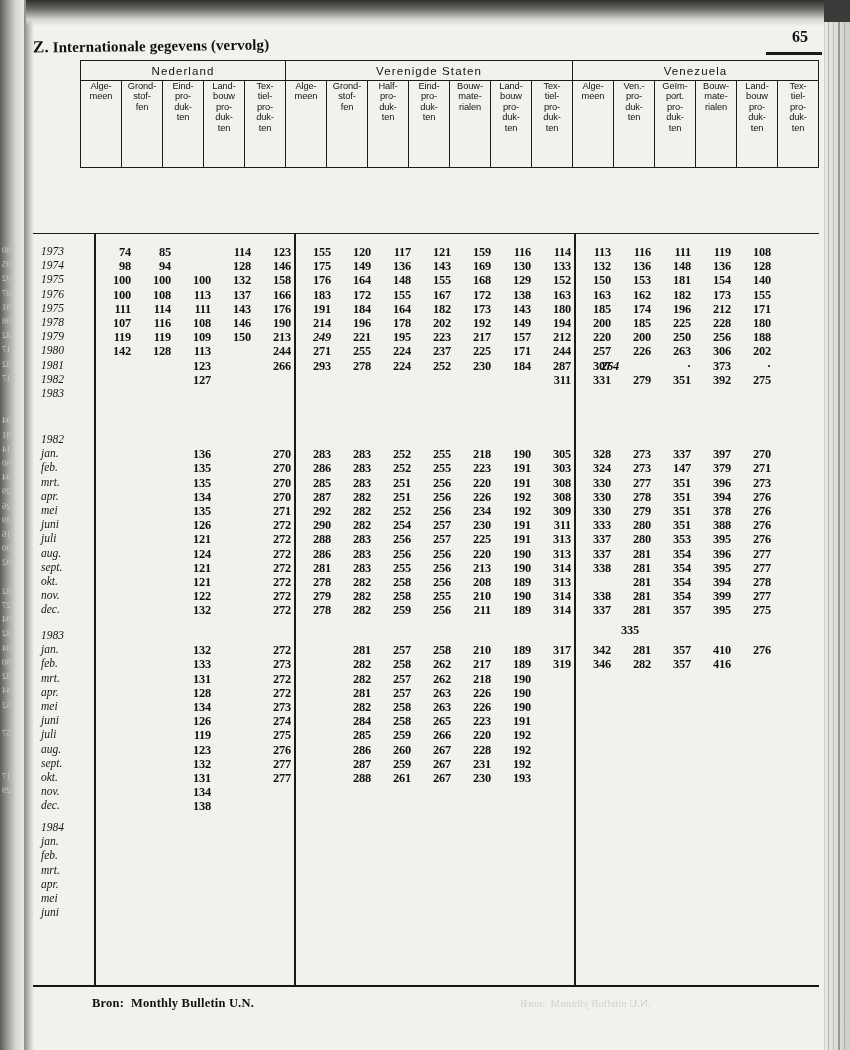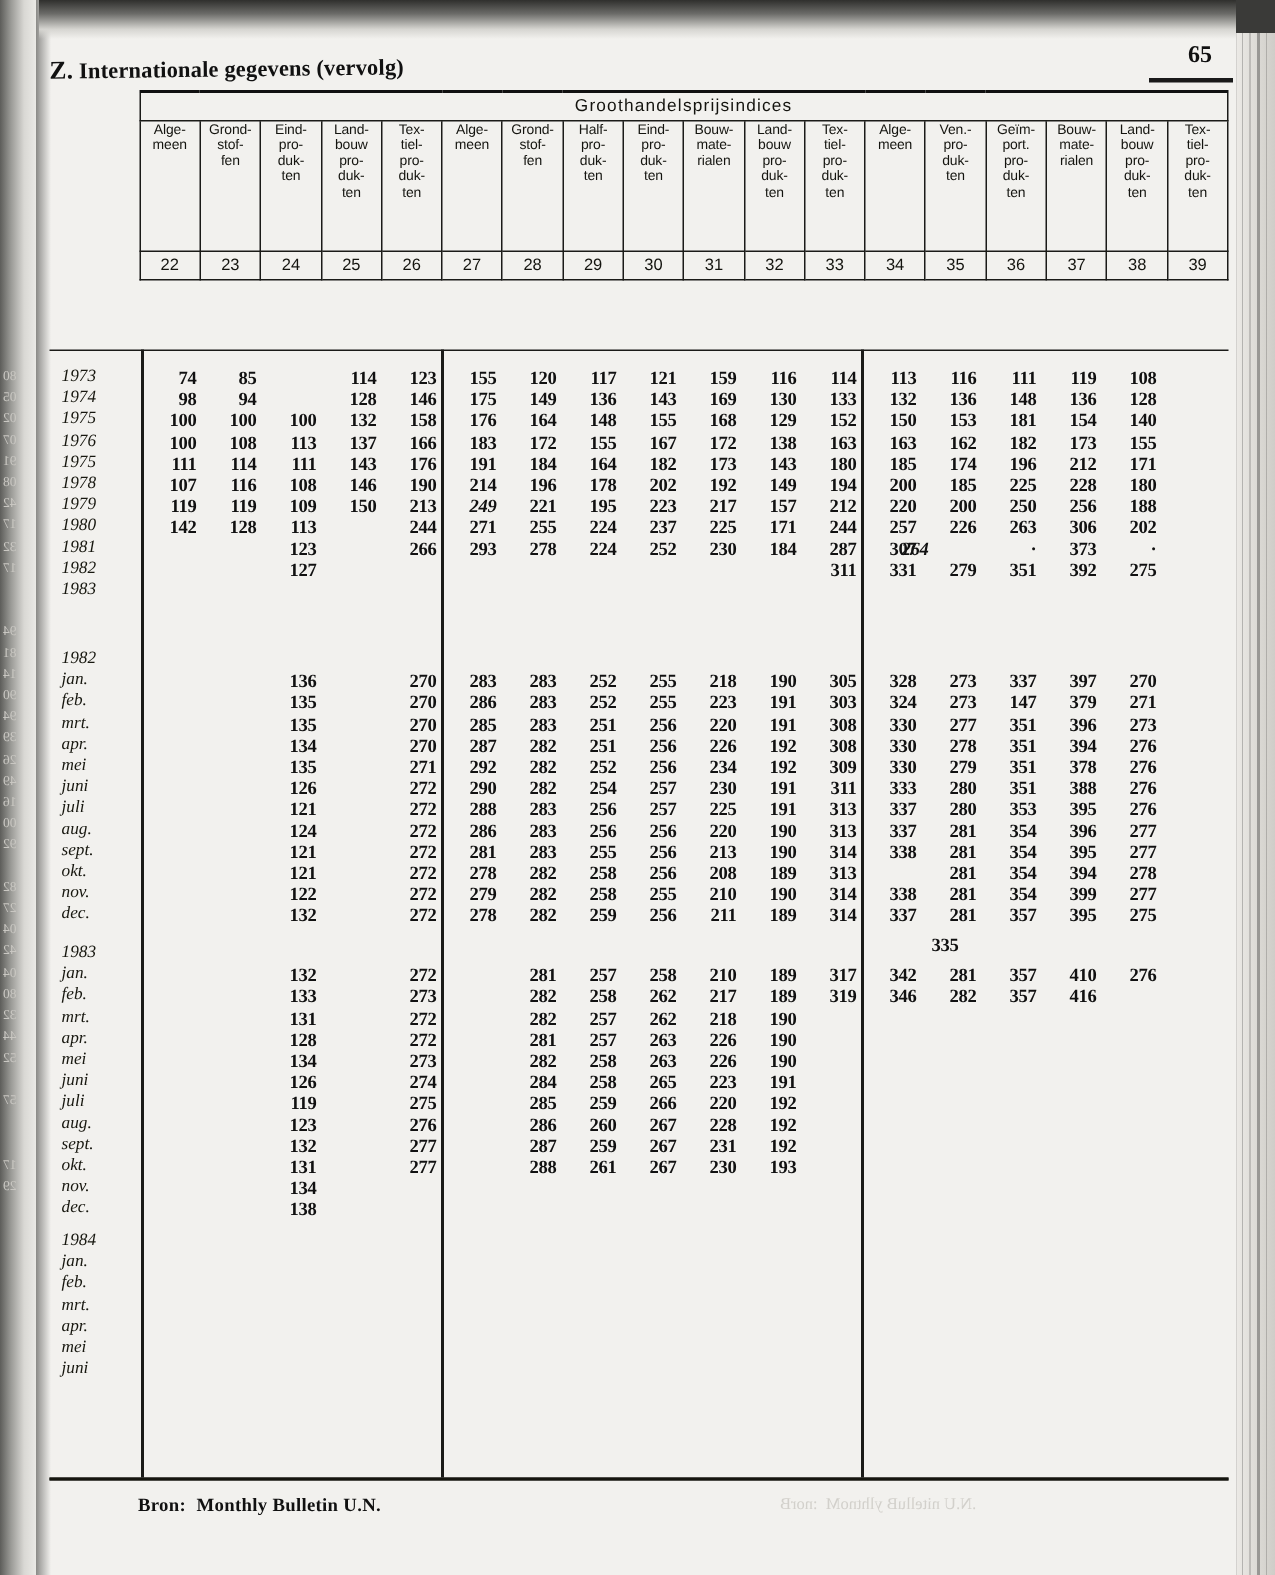--- a/index.html
+++ b/index.html
@@ -203,22 +203,24 @@
 29</div>
   <div class="bleed-foot">.N.U nitelluB ylhtnoM&nbsp;&nbsp;:norB</div>
 
   <div id="title"><span class="ltr">Z.</span> <span>Internationale gegevens (vervolg)</span></div>
   <div id="pageno">65</div>
   <div id="pageno-rule"></div>
 
   <table id="tbl">
     <tbody>
       <tr>
-        <td class="blank" style="width:62px;"></td>
-        <td class="hgroup" colspan="18">Groothandelsprijsindices</td>
+        <td class="blank"></td>
+        <td class="hcountry" colspan="5">Nederland</td>
+        <td class="hcountry thick-l" colspan="7">Verenigde Staten</td>
+        <td class="hcountry thick-l" colspan="6">Venezuela</td>
       </tr>
       <tr id="hdr-labels">
         <td class="blank"></td>
 
       <td class="hcol" style="width: 40px; white-space: pre-line;">Alge-
 meen</td>
           <td class="hcol" style="width: 40px; white-space: pre-line;">Grond-
 stof-
 fen</td>
           <td class="hcol" style="width: 40px; white-space: pre-line;">Eind-
@@ -278,42 +280,20 @@
           <td class="hcol" style="width: 40px; white-space: pre-line;">Land-
 bouw
 pro-
 duk-
 ten</td>
           <td class="hcol" style="width: 40px; white-space: pre-line;">Tex-
 tiel-
 pro-
 duk-
 ten</td>
-        </tr>
-      <tr id="hdr-numbers">
-        <td class="blank"></td>
-
-      <td class="hnum">22</td>
-          <td class="hnum">23</td>
-          <td class="hnum">24</td>
-          <td class="hnum">25</td>
-          <td class="hnum">26</td>
-          <td class="hnum thick-l">27</td>
-          <td class="hnum">28</td>
-          <td class="hnum">29</td>
-          <td class="hnum">30</td>
-          <td class="hnum">31</td>
-          <td class="hnum">32</td>
-          <td class="hnum">33</td>
-          <td class="hnum thick-l">34</td>
-          <td class="hnum">35</td>
-          <td class="hnum">36</td>
-          <td class="hnum">37</td>
-          <td class="hnum">38</td>
-          <td class="hnum">39</td>
         </tr>
     </tbody>
   </table>
 
   <div id="bodywrap">
       <div class="vline strong" style="left: 61px;"></div>
       <div class="vline strong" style="left: 261px;"></div>
       <div class="vline strong" style="left: 541px;"></div>
       <div class="hline" style="top: 0px;"></div>
       <div class="hline" style="top: 752px; height: 2px;"></div>

